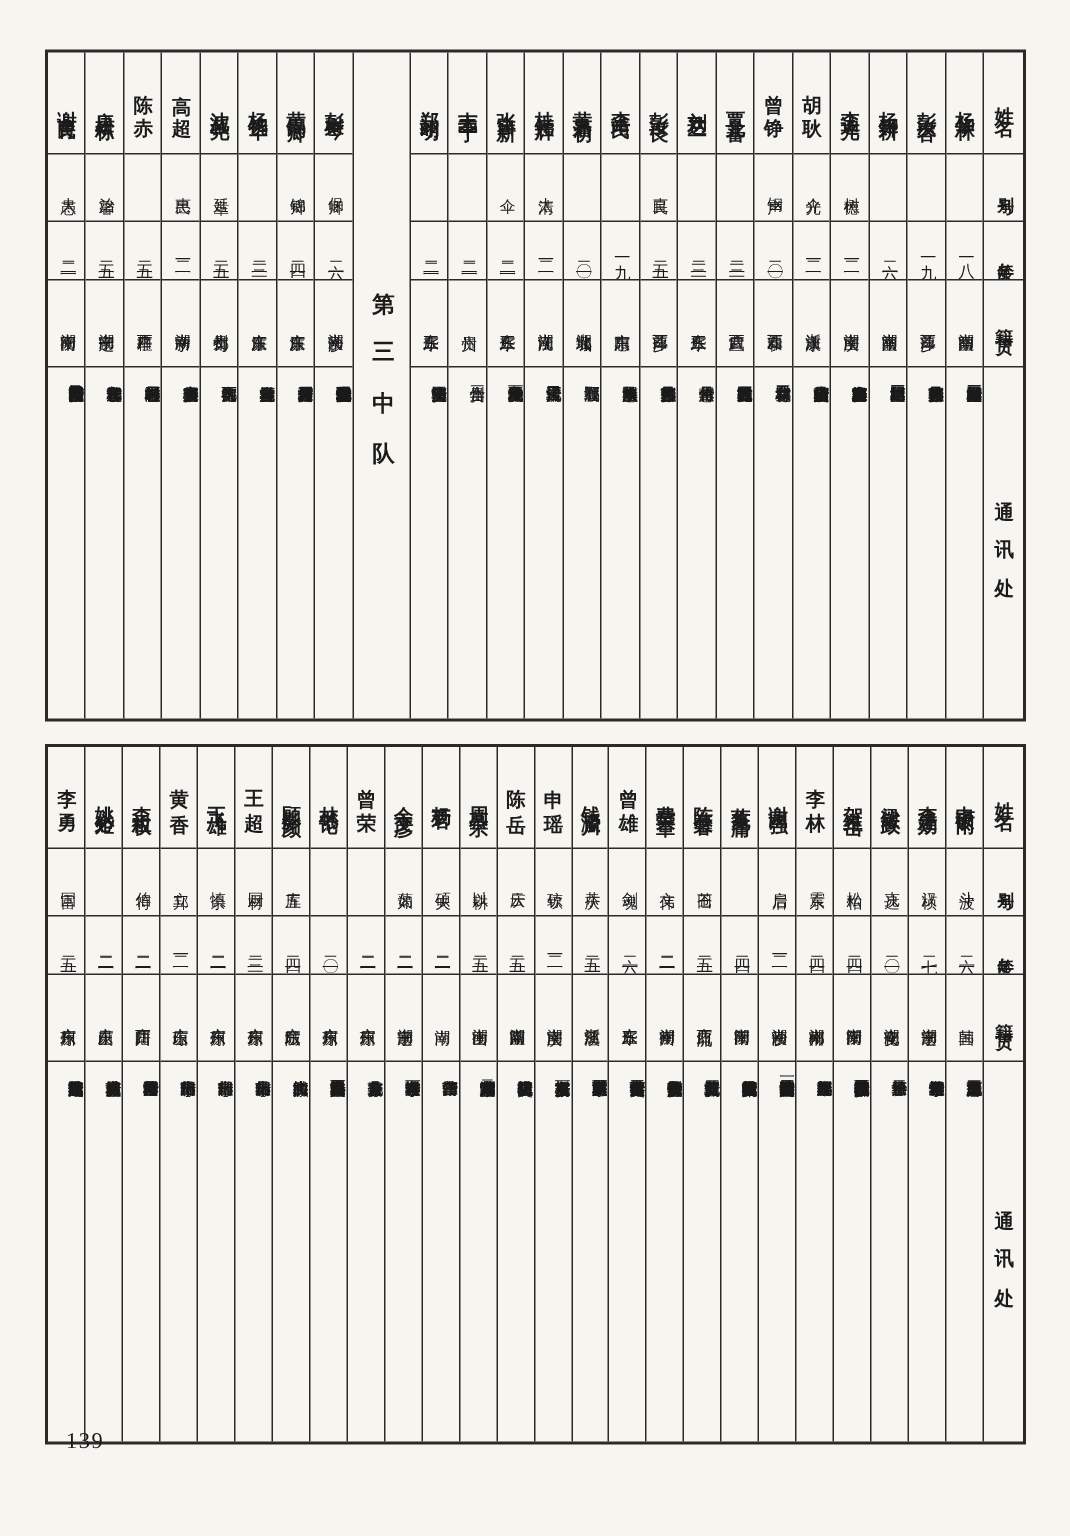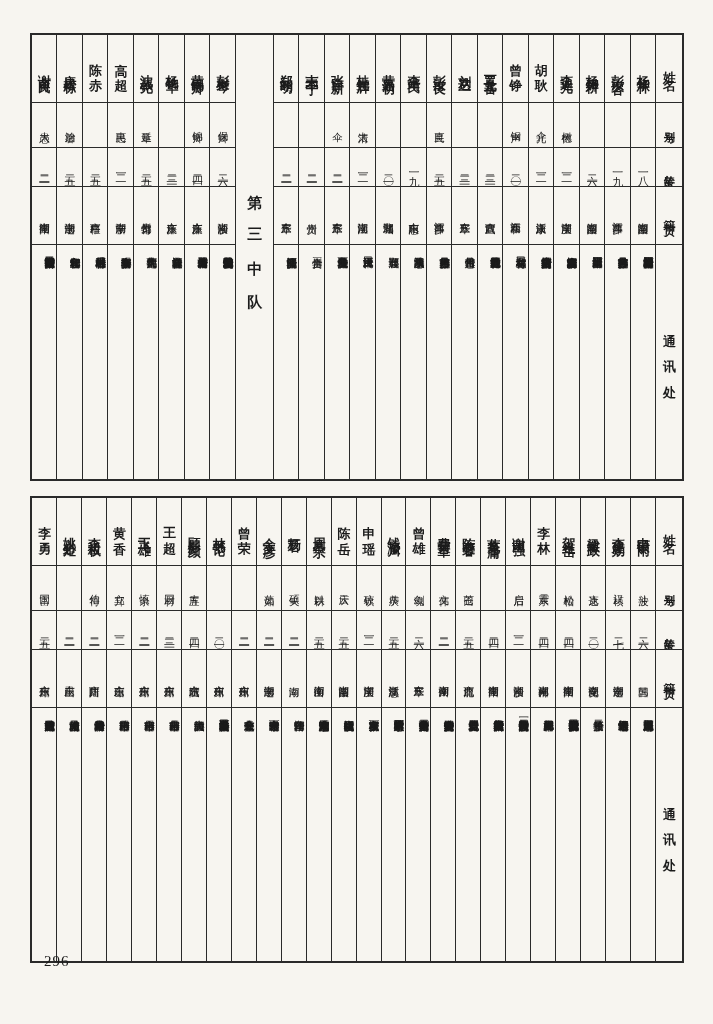--- a/index.html
+++ b/index.html
@@ -832,13 +832,13 @@
       <div class="cell r-age">
         <span class="vtext age-text">二五</span>
       </div>
       <div class="cell r-native">
         <span class="vtext native-text">广东琼州</span>
       </div>
       <div class="cell r-addr cell-addr">澄迈县金江市第六号门牌陈功成转</div>
     </div>
   </div>
 
-<div class="page-number">296</div>
+<div class="page-number">139</div>
 
 </body></html>

